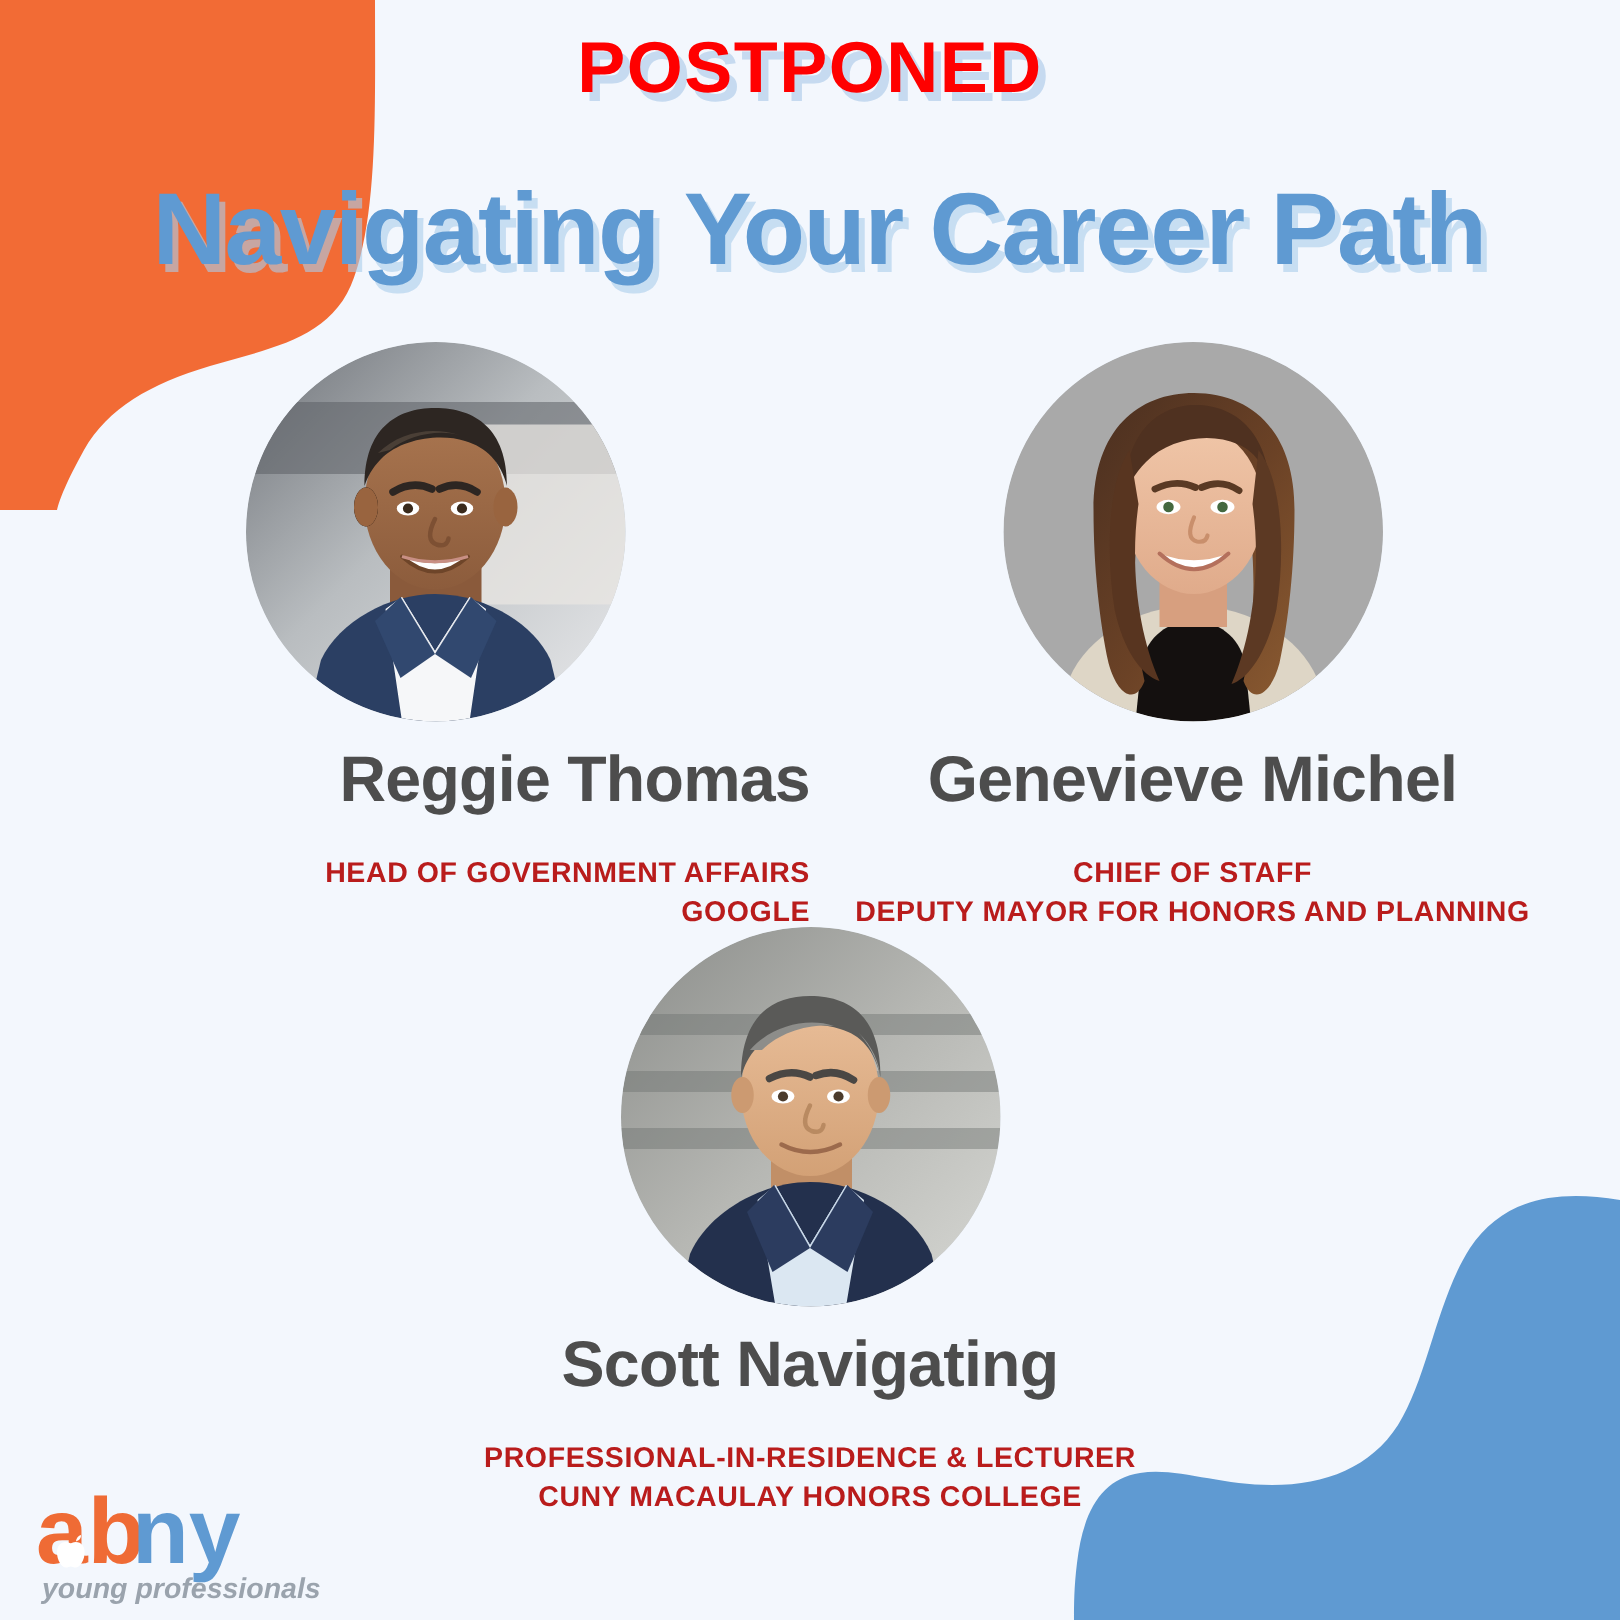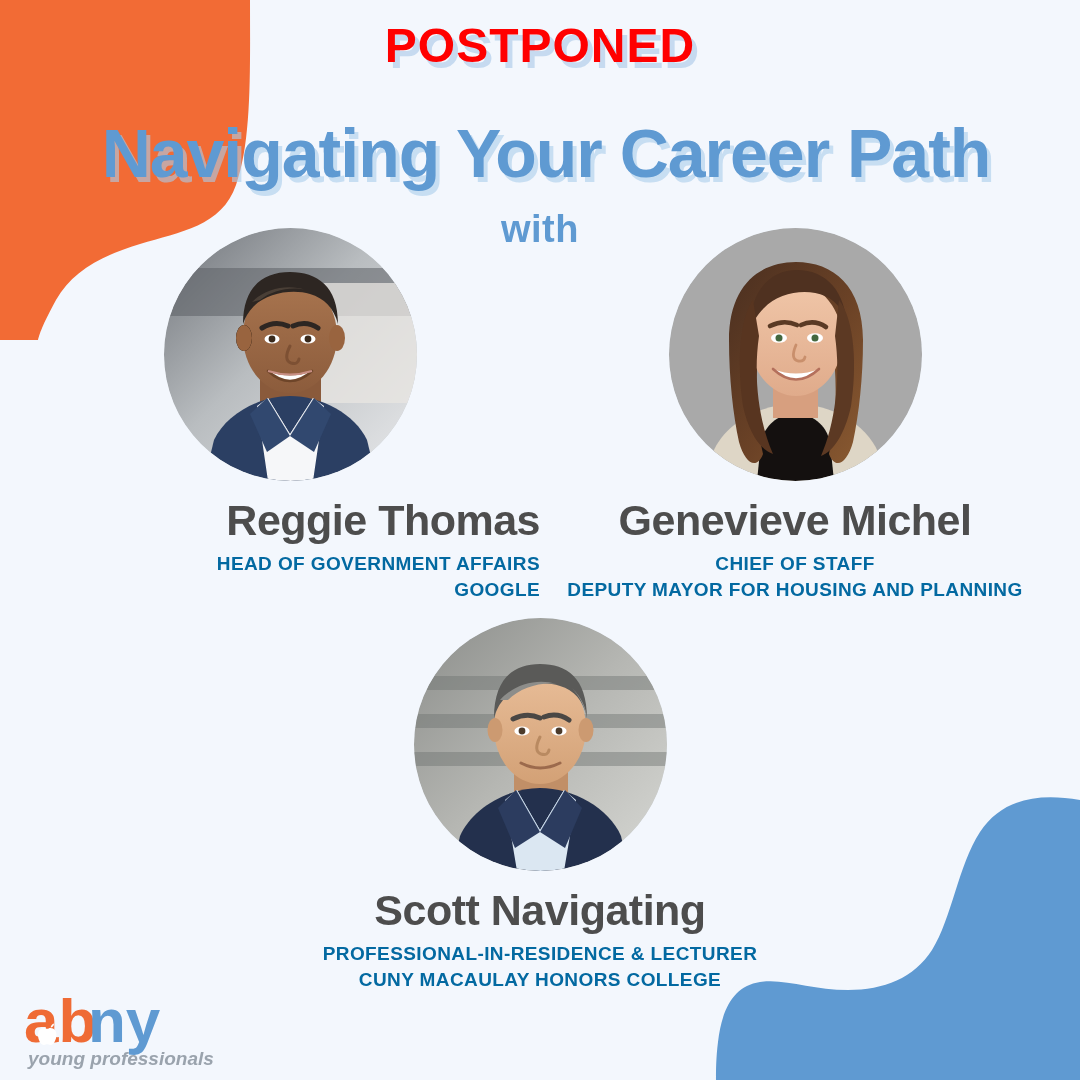--- a/index.html
+++ b/index.html
@@ -66,24 +66,24 @@
     font-size:43px;
     font-weight:bold;
     color:#4d4d4d;
     letter-spacing:-.5px;
     margin-top:16px;
     line-height:1.1;
   }
   .sp-role{
     font-size:19px;
     font-weight:bold;
-    color:#0369a1;
+    color:#b91c1c;
     letter-spacing:.4px;
     line-height:1.35;
-    margin-top:7px;
+    margin-top:26px;
   }
 
   #speaker-0{left:40px;top:228px;width:500px;text-align:right;}
   #speaker-0 .avatar{width:253px;height:253px;}
   #speaker-1{left:545px;top:228px;width:500px;}
   #speaker-1 .avatar{width:253px;height:253px;}
   #speaker-2{left:290px;top:618px;width:500px;}
   #speaker-2 .avatar{width:253px;height:253px;}
 
   
@@ -110,21 +110,20 @@
              C234,228 204,240 168,240
              C132,240 104,228 80,232
              C54,236 42,258 38,292
              C36,308 36,320 36,330 Z" fill="#5f9ad2"></path>
   </svg>
 
   <div class="stack" id="postponed">POSTPONED</div>
 
   <div class="stack" id="event-title">Navigating Your Career Path</div>
 
-  <div class="stack" id="with-label">with</div>
 
   <div class="speaker" id="speaker-0">
     <div class="avatar">
       <svg viewBox="0 0 253 253" xmlns="http://www.w3.org/2000/svg">
         <defs>
           <clipPath id="c0">
               <circle cx="126.5" cy="126.5" r="126.5"></circle>
             </clipPath>
           <linearGradient id="bg0" x1="0" y1="0" x2="1" y2="1">
             <stop offset="0%" stop-color="#6e7278"></stop>
@@ -236,21 +235,21 @@
           <path d="M127,117 q-6,14 2,16 q6,1 7,-4" stroke="#c98f6c" stroke-width="2.8" fill="none" stroke-linecap="round"></path>
 
           <path d="M104,141 Q127,161 150,141 Q127,150 104,141 Z" fill="#ffffff"></path>
           <path d="M104,141 Q127,162 150,141" stroke="#b4705c" stroke-width="2.6" fill="none" stroke-linecap="round"></path>
         </g>
       </svg>
     </div>
     <div class="sp-name">Genevieve Michel</div>
     <div class="sp-role">
       <div>CHIEF OF STAFF</div>
-      <div>DEPUTY MAYOR FOR HOUSING AND PLANNING</div>
+      <div>DEPUTY MAYOR FOR HONORS AND PLANNING</div>
     </div>
   </div>
 
   <div class="speaker" id="speaker-2">
     <div class="avatar">
       <svg viewBox="0 0 253 253" xmlns="http://www.w3.org/2000/svg">
         <defs>
           <clipPath id="c2">
               <circle cx="126.5" cy="126.5" r="126.5"></circle>
             </clipPath>

